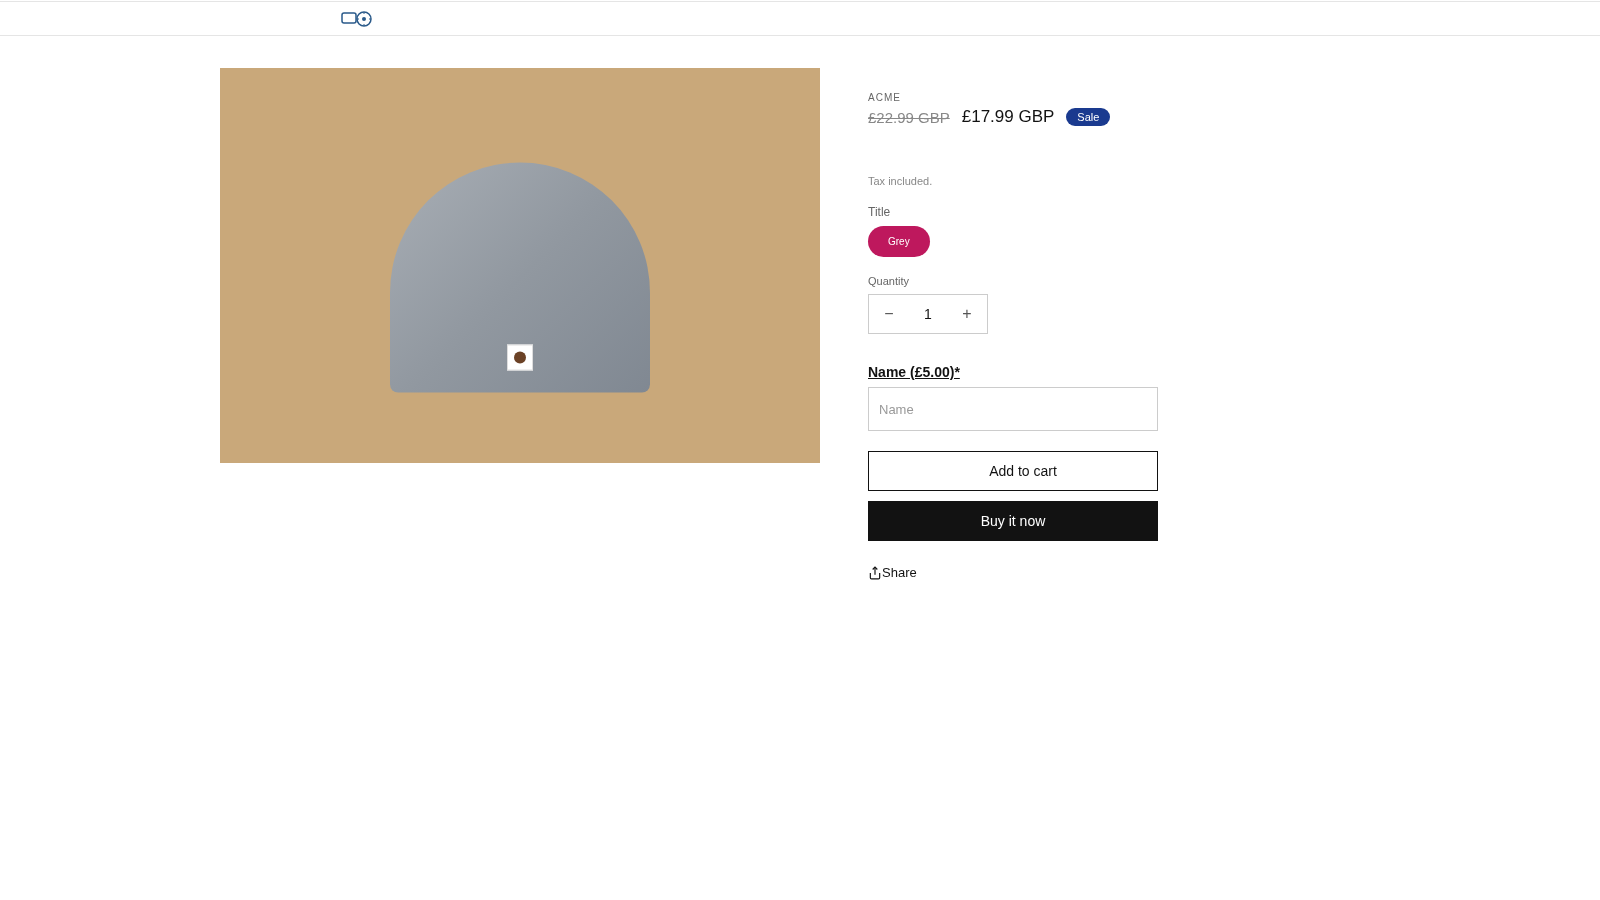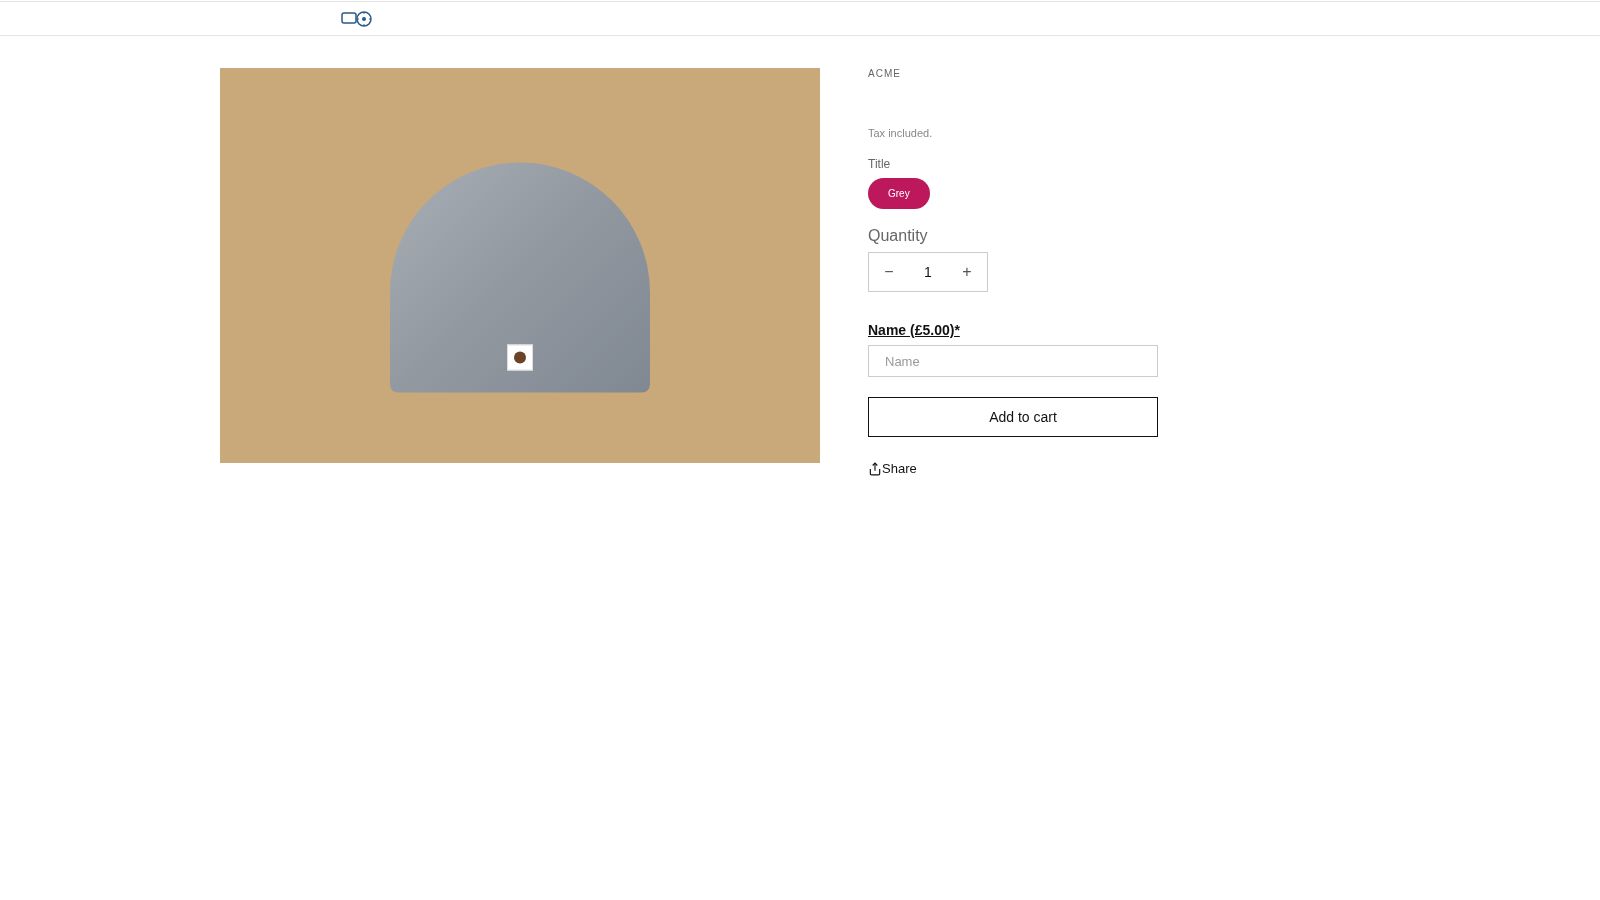--- a/index.html
+++ b/index.html
@@ -87,20 +87,21 @@
     .product-details {
       flex: 1;
       max-width: 290px;
     }
     .vendor {
       font-size: 10px;
       letter-spacing: 1px;
       color: #666;
       text-transform: uppercase;
       margin-bottom: 4px;
+      margin-top: 24px;
     }
     .product-title {
       font-size: 38px;
       font-weight: 400;
       margin-bottom: 16px;
       letter-spacing: 0.5px;
     }
     .price-row {
       display: flex;
       align-items: center;
@@ -138,21 +139,21 @@
       display: inline-block;
       background: #be185d;
       color: #fff;
       font-size: 10px;
       padding: 10px 20px;
       border-radius: 40px;
       margin-bottom: 18px;
       cursor: pointer;
     }
     .quantity-label {
-      font-size: 16px;
+      font-size: 11px;
       color: #666;
       margin-bottom: 7px;
     }
     .quantity-selector {
       display: flex;
       align-items: center;
       border: 1px solid #ccc;
       width: 120px;
       height: 40px;
       margin-bottom: 30px;
@@ -178,23 +179,23 @@
       text-decoration: underline;
     }
     .custom-field-label {
       font-size: 14px;
       font-weight: 600;
       margin-bottom: 7px;
       display: block;
     }
     .custom-input {
       width: 100%;
-      height: 32px;
+      height: 44px;
       border: 1px solid #ccc;
-      padding: 0 16px;
+      padding: 0 10px;
       font-size: 13px;
       color: #666;
     }
     .custom-input::placeholder {
       color: #999;
     }
     .btn {
       width: 100%;
       height: 40px;
       display: flex;
@@ -250,39 +251,45 @@
     <div class="hat-shape">
       <div class="hat-label">
         <div class="hat-label-inner"></div>
       </div>
     </div>
   </div>
 
   <div class="product-details">
     <div class="vendor">ACME</div>
     
+    <div class="price-row">
+      <span class="old-price">£22.99 GBP</span>
+      <span class="sale-price">£17.99 GBP</span>
+      <span class="sale-badge">Sale</span>
+    </div>
     <div class="tax-note">Tax included.</div>
 
     <div class="variant-label">Title</div>
     <div class="variant-option">Grey</div>
 
     <div class="quantity-label">Quantity</div>
     <div class="quantity-selector">
       <div class="qty-btn">−</div>
       <div class="qty-value">1</div>
       <div class="qty-btn">+</div>
     </div>
 
     <div class="custom-field">
       <label class="custom-field-label">Name (£5.00)*</label>
       <input class="custom-input" placeholder="Name" style="">
     </div>
 
 
     <button class="btn btn-outline">Add to cart</button>
+    <button class="btn btn-solid">Buy it now</button>
 
     <div class="share-row">
       <svg width="14" height="14" viewBox="0 0 24 24" fill="none" stroke="#121212" stroke-width="2">
         <path d="M4 12v8a2 2 0 0 0 2 2h12a2 2 0 0 0 2-2v-8"></path>
         <polyline points="16 6 12 2 8 6"></polyline>
         <line x1="12" y1="2" x2="12" y2="15"></line>
       </svg>
       <span>Share</span>
     </div>
   </div>

